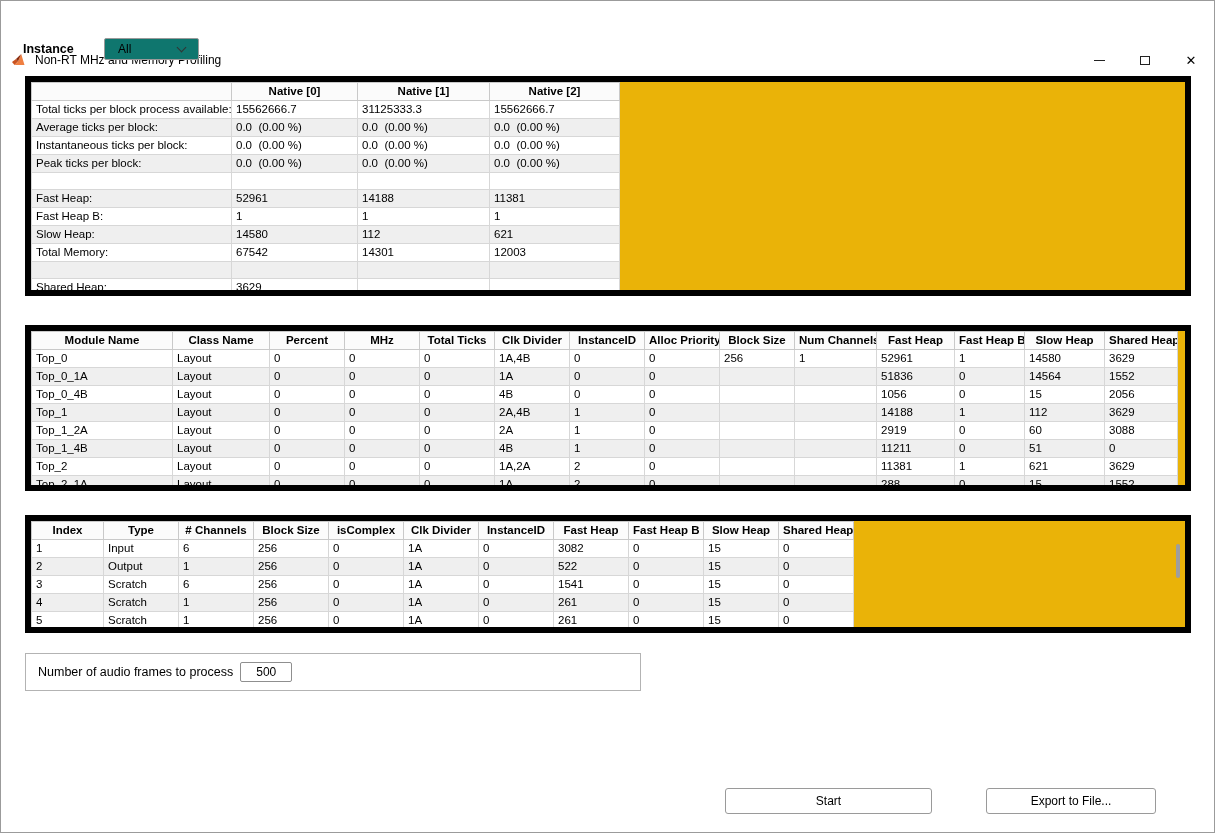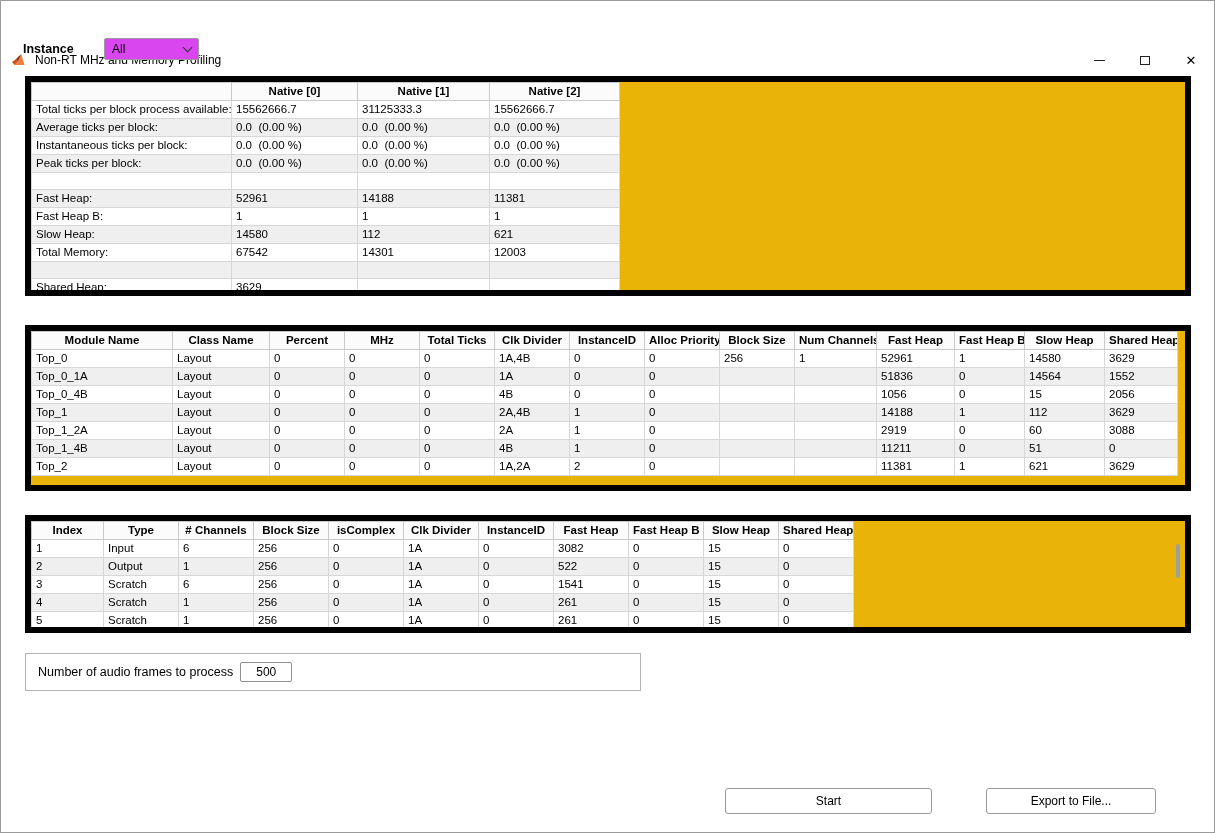--- a/index.html
+++ b/index.html
@@ -24,22 +24,22 @@
   .win-controls { position: absolute; right: 0; top: 0; height: 32px; display: flex; }
   .win-btn { width: 46px; height: 32px; display: flex; align-items: center; justify-content: center; cursor: default; }
   .glyph-min { width: 11px; height: 0; border-top: 1px solid #222; display: block; }
   .glyph-max { width: 10px; height: 9px; border: 1px solid #222; display: block; }
   .glyph-close { font-size: 13px; line-height: 13px; }
 
   
   .instance-label { position: absolute; left: 22px; top: 41px; font-weight: bold; font-size: 12.5px; }
   .dropdown {
     position: absolute; left: 103px; top: 37px; width: 95px; height: 22px;
-    background: #d946ef; border: 1px solid #9a9a9a; border-radius: 2px;
-    display: flex; align-items: center; justify-content: space-between; padding: 0 7px;
+    background: #0f766e; border: 1px solid #9a9a9a; border-radius: 2px;
+    display: flex; align-items: center; justify-content: space-between; padding: 0 13px;
   }
   .chev { width: 7px; height: 7px; border-right: 1.6px solid #333; border-bottom: 1.6px solid #333; transform: rotate(45deg); margin-top: -4px; }
 
   
   .tbl-container { position: absolute; background: #eab308; border: 6px solid #000000; overflow: hidden; }
   #summary-tbl { left: 24px; top: 75px;  width: 1166px; height: 220px; }
   #module-tbl  { left: 24px; top: 324px; width: 1166px; height: 166px; }
   #buffer-tbl  { left: 24px; top: 514px; width: 1166px; height: 118px; }
 
   table { border-collapse: collapse; table-layout: fixed; font-size: 11.5px; }
@@ -356,20 +356,36 @@
             <td>1A,2A</td>
             <td>2</td>
             <td>0</td>
             <td></td>
             <td></td>
             <td>11381</td>
             <td>1</td>
             <td>621</td>
             <td>3629</td>
           </tr>
+          <tr>
+            <td>Top_2_1A</td>
+            <td>Layout</td>
+            <td>0</td>
+            <td>0</td>
+            <td>0</td>
+            <td>1A</td>
+            <td>2</td>
+            <td>0</td>
+            <td></td>
+            <td></td>
+            <td>288</td>
+            <td>0</td>
+            <td>15</td>
+            <td>1552</td>
+          </tr>
         </tbody>
     </table>
   </div>
 
   <div class="tbl-container" id="buffer-tbl">
     <table>
       <colgroup>
         <col style="width:72px">
           <col style="width:75px">
           <col style="width:75px">

